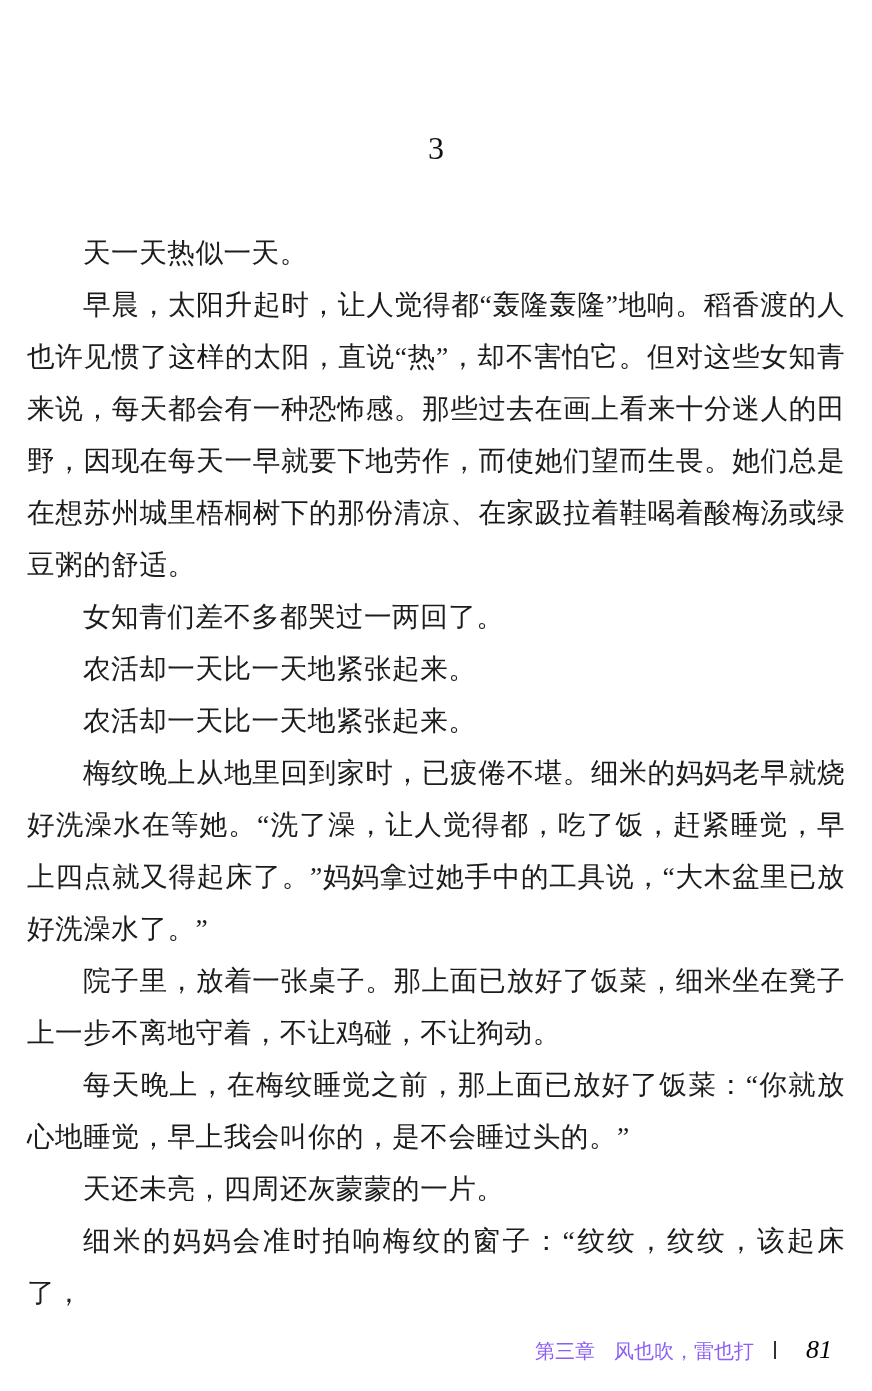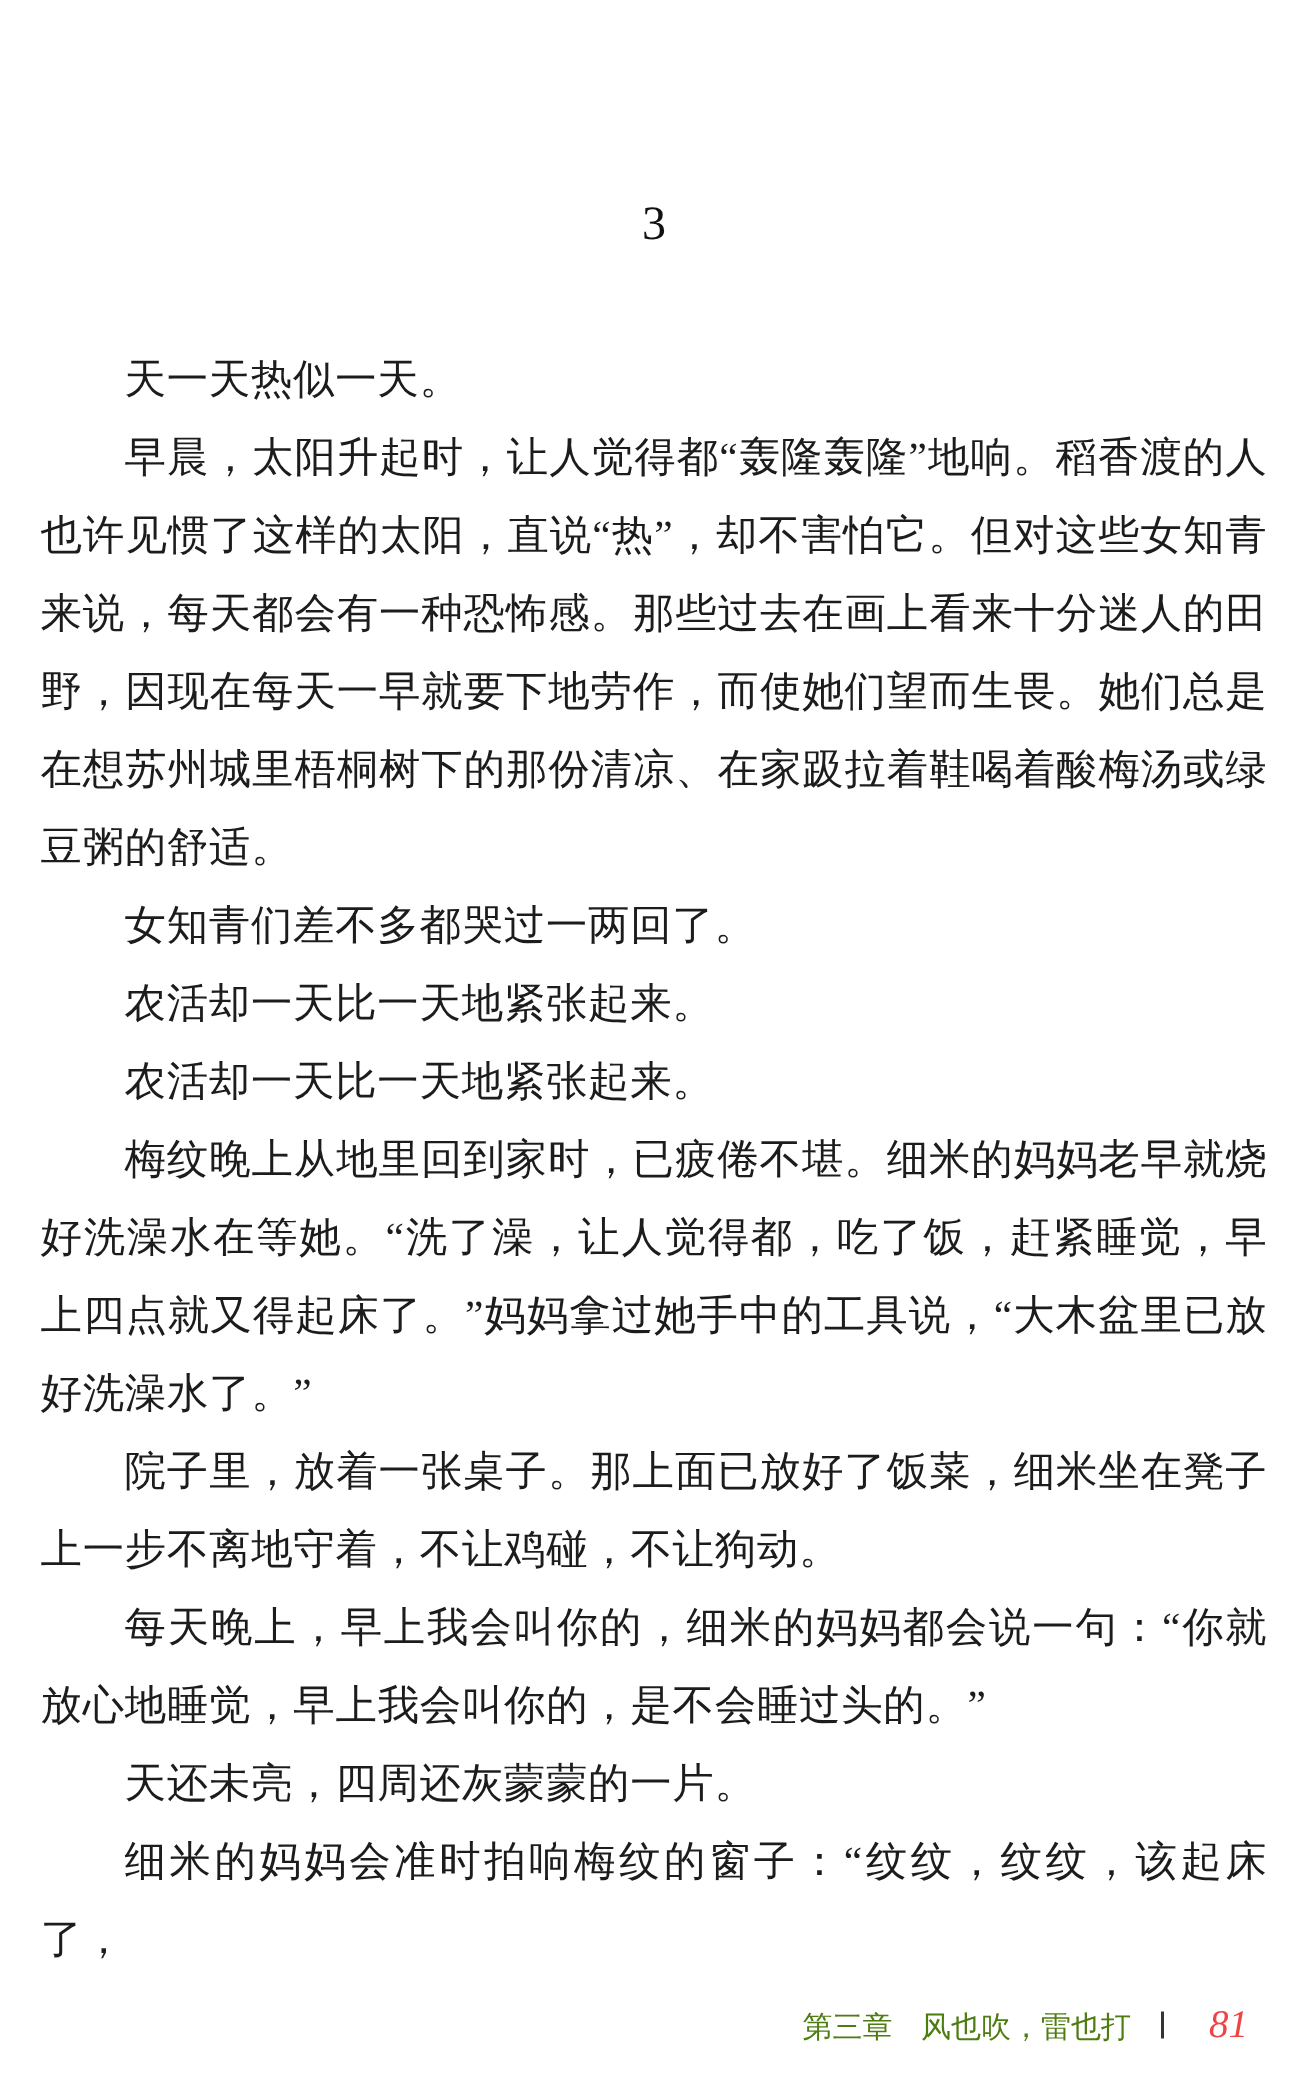--- a/index.html
+++ b/index.html
@@ -5,40 +5,40 @@
   html, body { margin:0; padding:0; background:#ffffff; }
   body { width:872px; height:1391px; position:relative; overflow:hidden;
          font-family:"DejaVu Serif","Liberation Serif",serif; color:#1a1a1a; }
   .section-number { position:absolute; top:128px; left:0; width:872px; text-align:center;
          font-family:"Liberation Serif","DejaVu Serif",serif; font-size:32px; line-height:40px; color:#111; }
   .body-text { position:absolute; top:227px; left:27px; width:818px; }
   .para { margin:0; font-size:27.6px; line-height:52px; text-align:justify; letter-spacing:0.5px;
           font-family:"DejaVu Sans","Liberation Sans",sans-serif; font-weight:normal; color:#1c1c1c; }
   .para.indent { text-indent:56px;font-family:Liberation Serif, serif; }
   .footer { position:absolute; top:1333px; left:0; width:872px; height:40px; }
-  .running-head { position:absolute; right:118px; top:4px; font-size:20px; line-height:28px; color:#4d7c0f;
+  .running-head { position:absolute; right:118px; top:4px; font-size:20px; line-height:28px; color:#8b5cf6;
           font-family:"DejaVu Sans","Liberation Sans",sans-serif; white-space:pre; }
   .divider { position:absolute; left:774px; top:8px; width:2px; height:18px; background:#333; }
   .page-number { position:absolute; left:806px; top:0px; font-size:26px; font-style:italic;
-          font-family:"Liberation Serif","DejaVu Serif",serif; color:#ef4444; line-height:34px; }
+          font-family:"Liberation Serif","DejaVu Serif",serif; color:#000000; line-height:34px; }
 </style>
 </head>
 <body>
 
 <div class="section-number">3</div>
 
 <div class="body-text">
   <p class="para indent">天一天热似一天。</p>
   <p class="para indent">早晨，太阳升起时，让人觉得都“轰隆轰隆”地响。稻香渡的人也许见惯了这样的太阳，直说“热”，却不害怕它。但对这些女知青来说，每天都会有一种恐怖感。那些过去在画上看来十分迷人的田野，因现在每天一早就要下地劳作，而使她们望而生畏。她们总是在想苏州城里梧桐树下的那份清凉、在家趿拉着鞋喝着酸梅汤或绿豆粥的舒适。</p>
   <p class="para indent">女知青们差不多都哭过一两回了。</p>
   <p class="para indent">农活却一天比一天地紧张起来。</p>
   <p class="para indent">农活却一天比一天地紧张起来。</p>
   <p class="para indent">梅纹晚上从地里回到家时，已疲倦不堪。细米的妈妈老早就烧好洗澡水在等她。“洗了澡，让人觉得都，吃了饭，赶紧睡觉，早上四点就又得起床了。”妈妈拿过她手中的工具说，“大木盆里已放好洗澡水了。”</p>
   <p class="para indent">院子里，放着一张桌子。那上面已放好了饭菜，细米坐在凳子上一步不离地守着，不让鸡碰，不让狗动。</p>
-  <p class="para indent">每天晚上，早上我会叫你的，细米的妈妈都会说一句：“你就放心地睡觉，早上我会叫你的，是不会睡过头的。”</p>
+  <p class="para indent">每天晚上，在梅纹睡觉之前，那上面已放好了饭菜：“你就放心地睡觉，早上我会叫你的，是不会睡过头的。”</p>
   <p class="para indent">天还未亮，四周还灰蒙蒙的一片。</p>
   <p class="para indent">细米的妈妈会准时拍响梅纹的窗子：“纹纹，纹纹，该起床了，</p>
 </div>
 
 <div class="footer">
   <div class="running-head"><span>第三章</span>   <span>风也吹，雷也打</span></div>
   <div class="divider"></div>
   <div class="page-number">81</div>
 </div>
 

